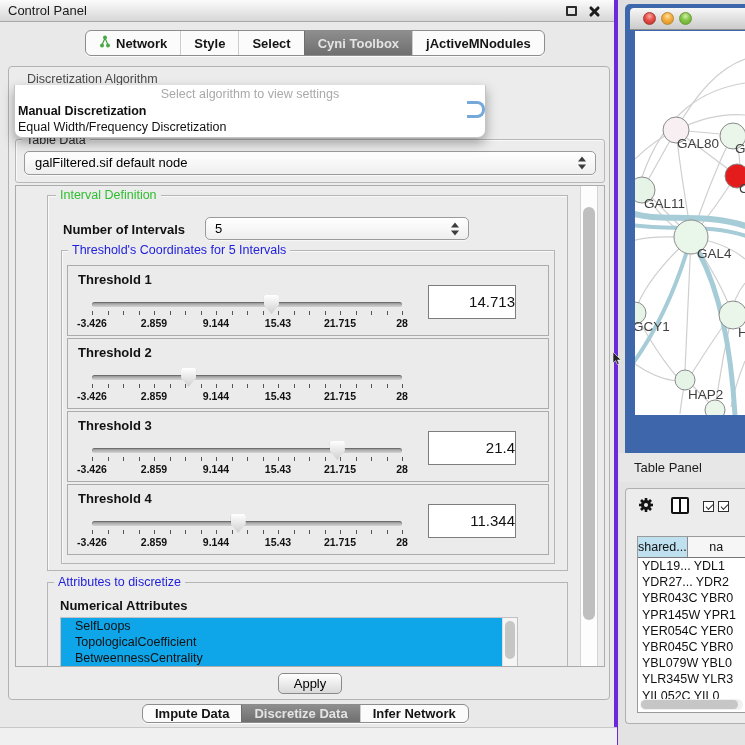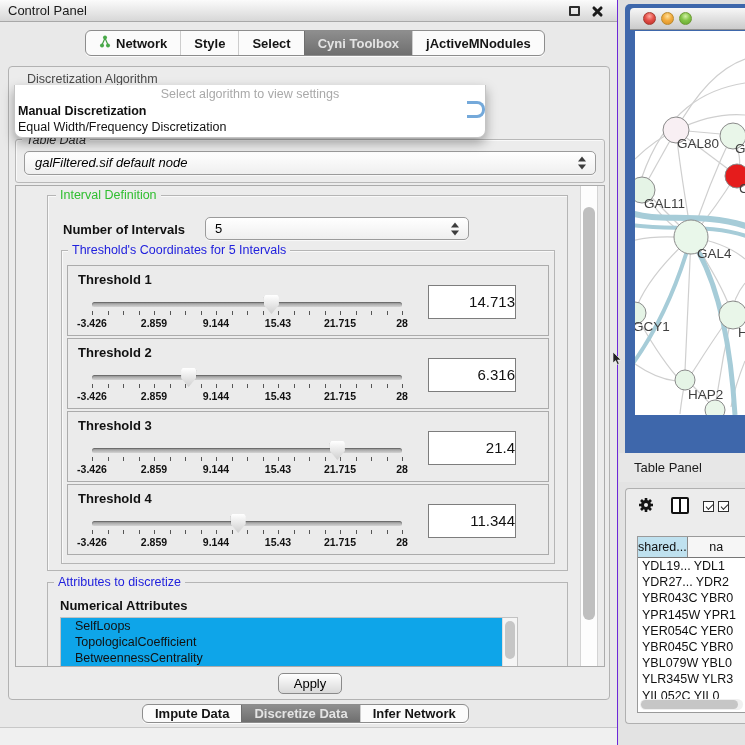--- a/index.html
+++ b/index.html
@@ -2,21 +2,21 @@
 <html><head>
 <meta charset="utf-8">
 <style>
   * { box-sizing: border-box; margin: 0; padding: 0; }
   html,body { width:745px; height:745px; }
   body { position:relative; overflow:hidden; background:#dfdfdf;
          font-family:"Liberation Sans", sans-serif; color:#111; }
 
   
   #control-panel { position:absolute; left:0; top:0; width:618px; height:745px;
-                   background:#e9e9e9; border-right:1px solid #6d28d9; }
+                   background:#e9e9e9; border-right:4px solid #6d28d9; }
   #cp-titlebar { position:absolute; left:0; top:0; right:0; height:22px;
                  background:linear-gradient(#fbfbfb,#d7d7d7); border-bottom:1px solid #a8a8a8; }
   #cp-title { position:absolute; left:8px; top:3px; font-size:13px; color:#1a1a1a; }
   #float-btn { position:absolute; right:37px; top:6px; width:11px; height:10px;
                border:2px solid #2c2c2c; border-radius:1px; background:transparent; }
   #close-btn { position:absolute; right:13px; top:5px; width:13px; height:13px; }
   #close-btn::before, #close-btn::after { content:""; position:absolute; left:0; top:5px;
                width:13px; height:3px; background:#1c1c1c; border-radius:1.5px; }
   #close-btn::before { transform:rotate(45deg); }
   #close-btn::after  { transform:rotate(-45deg); }
@@ -51,21 +51,21 @@
                        font-size:12.5px; }
   .popup-option { height:16px; line-height:16px; padding-left:3px; font-size:12.5px; }
   .popup-option.bold { font-weight:bold; }
   #combo-fragment { position:absolute; left:458px; top:34px; width:18px; height:17px;
                     background:#fff; border:3px solid #74a9da; border-left:none;
                     border-radius:0 8px 8px 0; z-index:6; }
 
   
   #tabledata-group { position:absolute; left:6px; top:72px; width:590px; height:44px;
                      border:1px solid #b8b8b8; border-radius:3px;
-                     box-shadow:inset 1px 1px 0 rgba(255,255,255,.7);font-style:italic; }
+                     box-shadow:inset 1px 1px 0 rgba(255,255,255,.7); }
   #tabledata-title { left:6px; top:-7px; }
   .aqua-combo { position:absolute; border:1px solid #9b9b9b; border-radius:5px;
                 background:linear-gradient(#ffffff,#efefef); font-size:13px;
                 color:#000; box-shadow:0 1px 1px rgba(255,255,255,.7); }
   #tabledata-combo { left:8px; top:11px; right:8px; height:24px; line-height:22px;
                      padding-left:10px; }
   .spin-arrows { position:absolute; right:9px; top:50%; width:8px; height:15px;
                  transform:translateY(-50%); }
   .spin-arrows::before, .spin-arrows::after { content:""; position:absolute; left:0;
                  border-left:4px solid transparent; border-right:4px solid transparent; }
@@ -320,21 +320,20 @@
                   </div>
                   <div class="thr-scale">
                     <div class="scale-label" style="left: 0%;">-3.426</div>
                     <div class="scale-label" style="left: 20%;">2.859</div>
                     <div class="scale-label" style="left: 40%;">9.144</div>
                     <div class="scale-label" style="left: 60%;">15.43</div>
                     <div class="scale-label" style="left: 80%;">21.715</div>
                     <div class="scale-label" style="left: 100%;">28</div>
                   </div>
                 </div>
-                <div class="thr-value">6.316</div>
               </div>
               <div class="thr-card">
                 <div class="thr-label">Threshold 3</div>
                 <div class="thr-slider">
                   <div class="thr-track">
                     <div class="thr-knob" style="left: 78.9983%;"></div>
                   </div>
                   <div class="thr-ticks">
                     <div class="tick" style="left: 0%;"></div>
                     <div class="tick" style="left: 5%;"></div>

